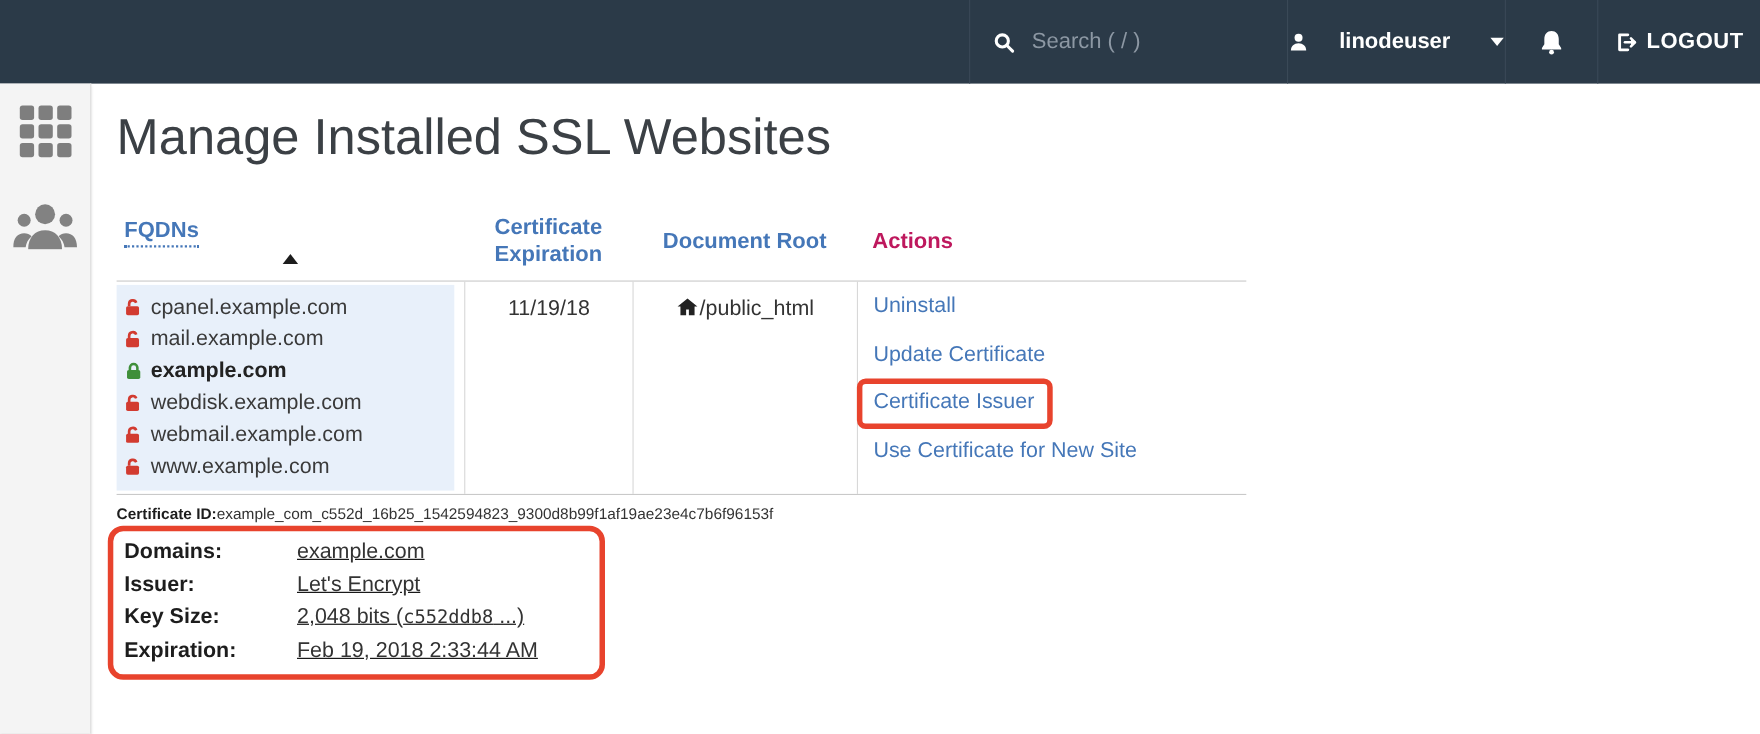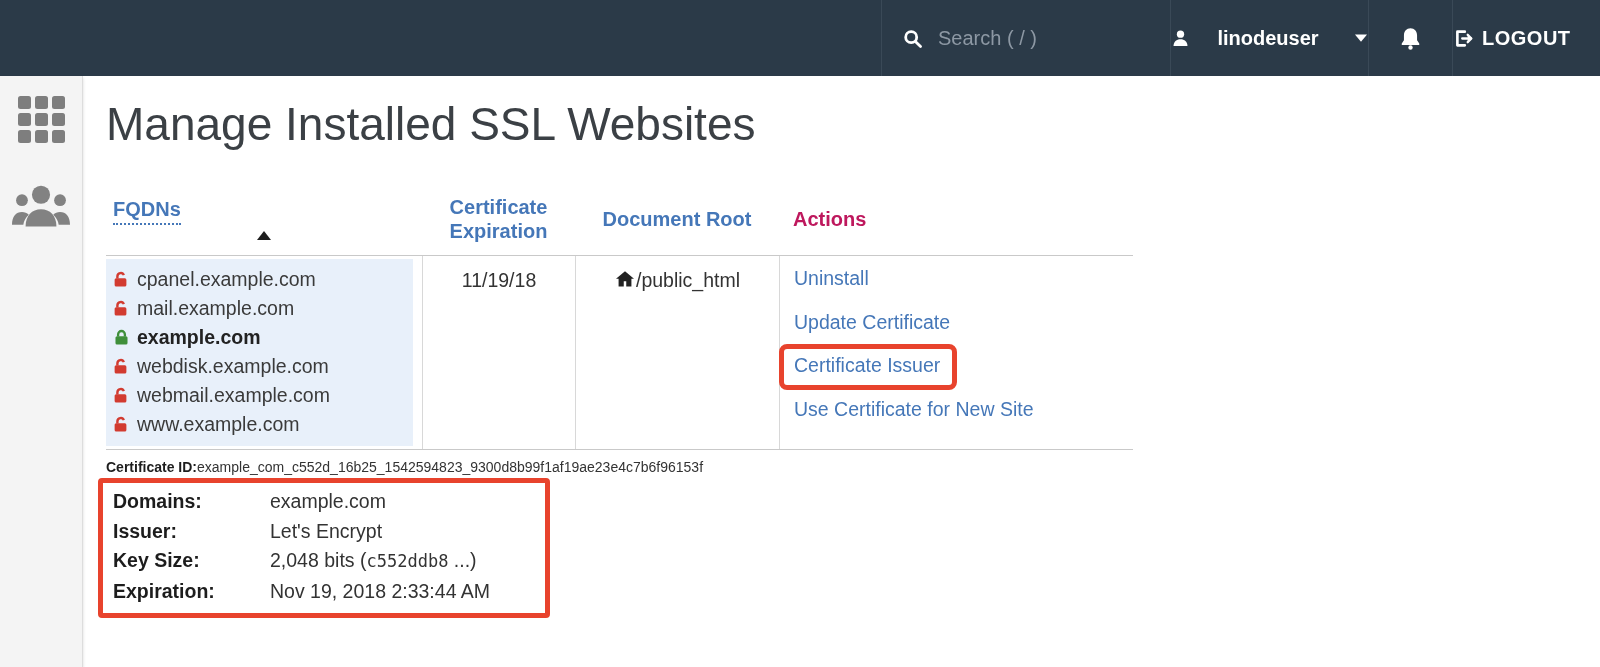--- a/index.html
+++ b/index.html
@@ -14,21 +14,21 @@
   .nav-spacer { flex:1; }
   .nav-section { display:flex; align-items:center; border-left:1px solid #3a4957; }
   .nav-search { width:289px; padding-left:20px; }
   .nav-search input { background:transparent; border:none; outline:none;
             margin-left:15px; width:200px; font-size:20px; color:#e8edf2;
             font-family:"Liberation Sans", sans-serif; }
   .nav-search input::placeholder { color:#8d98a4; opacity:1; }
   .nav-user { width:198px; justify-content:space-between; gap:9px; cursor:pointer; }
   .nav-user .uname { color:#fff; font-size:20px; font-weight:700; }
   .nav-bell { width:84px; justify-content:center; cursor:pointer; }
-  .nav-logout { width:148px; gap:8px; cursor:pointer; }
+  .nav-logout { width:148px; justify-content:center; gap:8px; cursor:pointer; }
   .nav-logout .ltext { color:#fff; font-size:20px; font-weight:700; letter-spacing:.5px; }
   .icon { display:inline-flex; align-items:center; justify-content:center; }
 
   
   .sidebar { position:absolute; top:76px; left:0; width:83px; height:591px;
              background:#f4f4f4; border-right:1px solid #ddd;
              box-shadow:0 2px 3px rgba(0,0,0,.15); }
   .grid-icon { display:grid; grid-template-columns:repeat(3,13px); gap:4px;
                width:47px; margin:20px auto 0; cursor:pointer; }
   .grid-icon span { width:13px; height:13px; background:#7e7e7e; border-radius:2.5px; }
@@ -75,22 +75,22 @@
   a.action-link { color:#4577b8; font-size:19.5px; text-decoration:none; cursor:pointer; }
   .hl { position:relative; display:inline-block; }
   .hl::after { content:""; position:absolute; left:-15px; right:-17px; top:-10px;
                bottom:-13px; border:5px solid #e8432d; border-radius:8px;
                pointer-events:none; }
 
   
   .cert-id-line { margin-top:9px; font-size:14px; color:#333; }
   .cert-id-line b { color:#1d1d1d; }
   .details-box { width:452px; margin-left:-8px; margin-top:3px;
-                 border:5px solid #e8432d; border-radius:4px;
-                 padding:4px 10px 7px; }
+                 border:5px solid #e8432d; border-radius:14px;
+                 padding:4px 10px 7px;text-decoration:underline; }
   .d-row { line-height:29.5px; font-size:19.5px; color:#333; }
   .d-row b { display:inline-block; width:157px; color:#1d1d1d; }
   .mono { font-family:"DejaVu Sans Mono", monospace; font-size:17px; }
 </style>
 </head>
 <body>
 
 <div class="navbar">
   <div class="nav-spacer"></div>
 
@@ -283,16 +283,16 @@
     <div class="d-row">
       <b>Domains:</b><span>example.com</span>
     </div>
     <div class="d-row">
       <b>Issuer:</b><span>Let's Encrypt</span>
     </div>
     <div class="d-row">
       <b>Key Size:</b><span>2,048 bits (</span><span class="mono">c552ddb8</span><span> ...)</span>
     </div>
     <div class="d-row">
-      <b>Expiration:</b><span>Nov 19, 2018 2:33:44 AM</span>
+      <b>Expiration:</b><span>Feb 19, 2018 2:33:44 AM</span>
     </div>
   </div>
 </div>
 
 </body></html>

